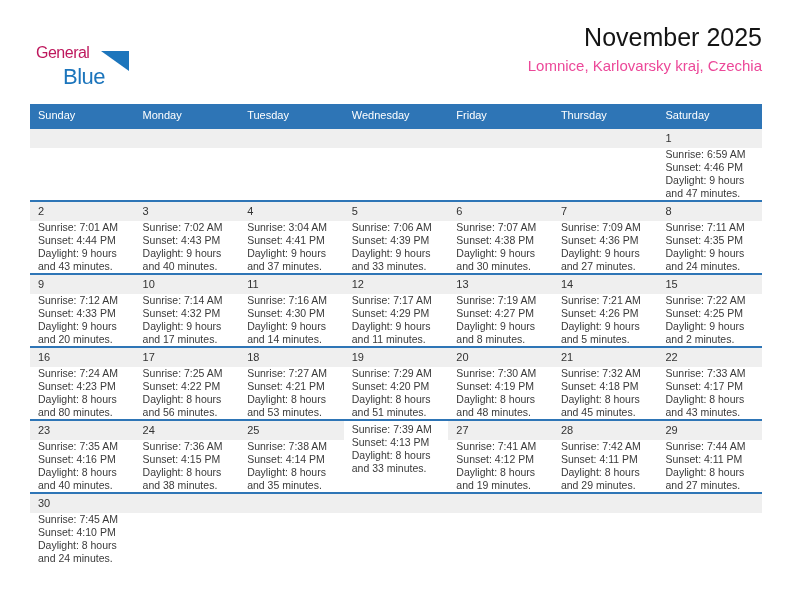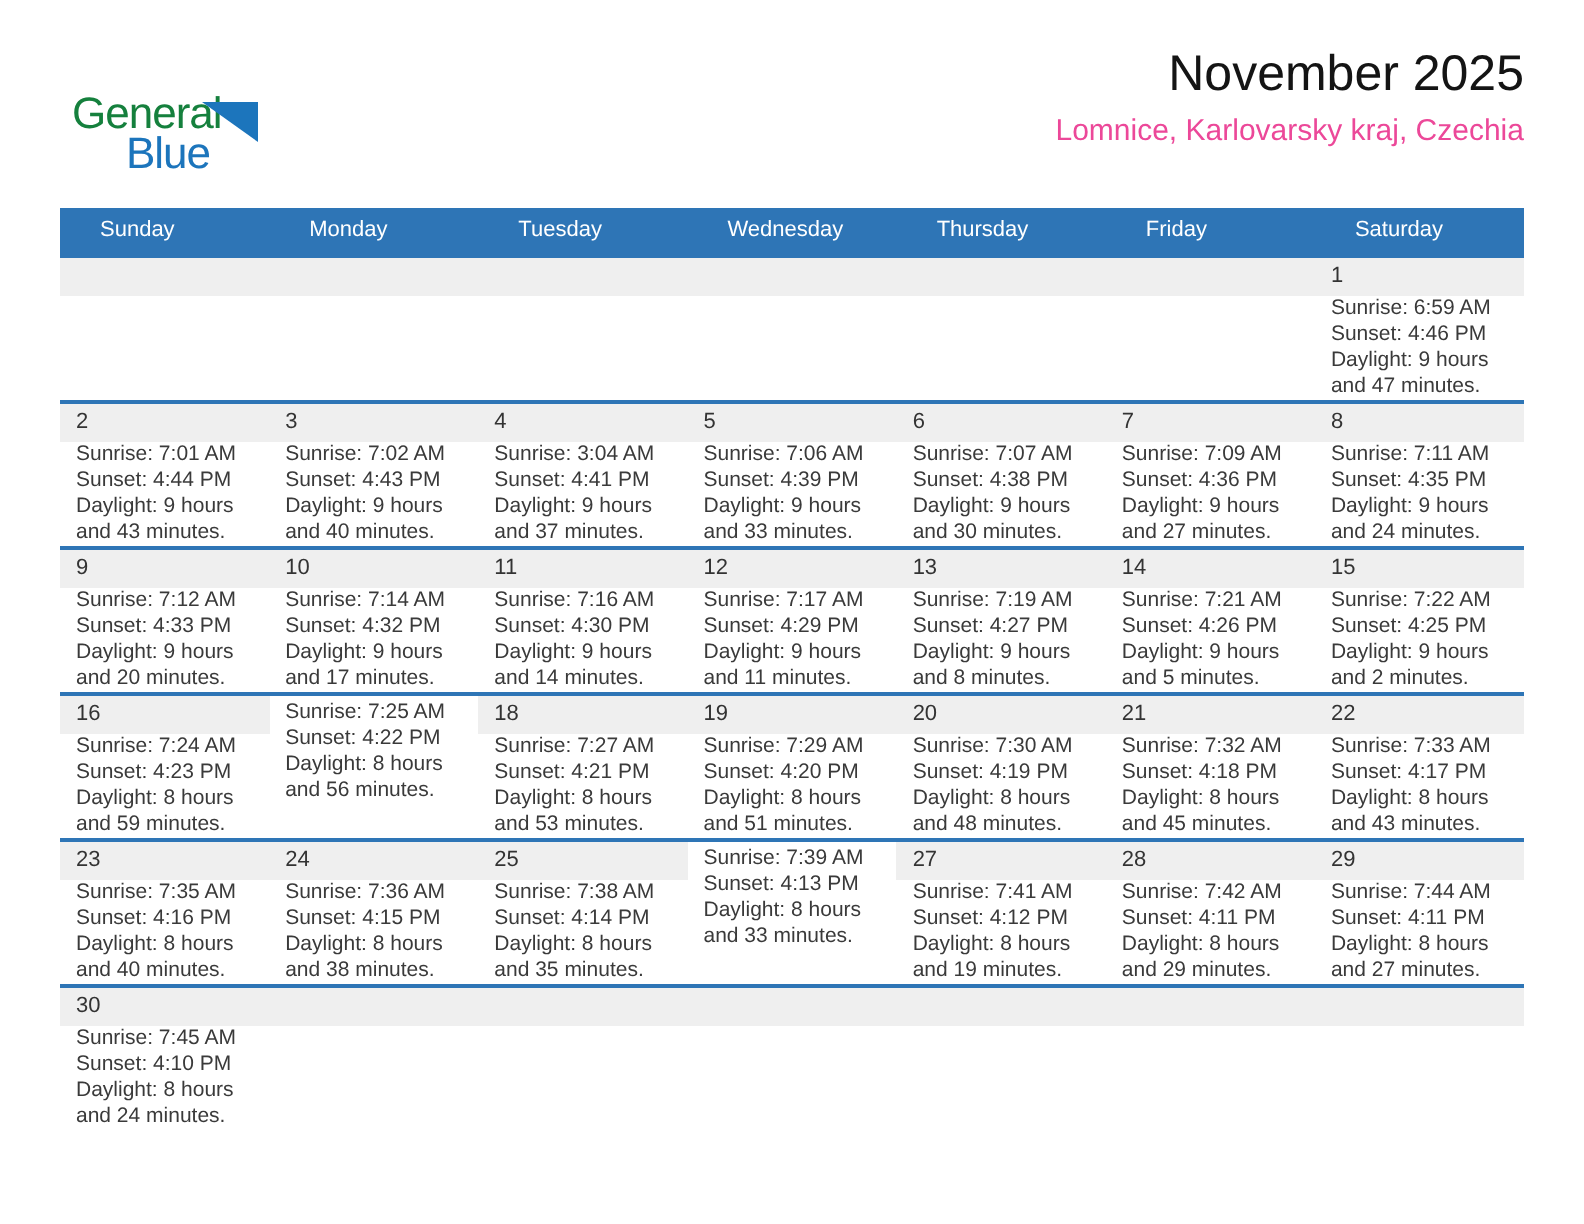--- a/index.html
+++ b/index.html
@@ -9,39 +9,39 @@
     font-family: "Liberation Sans", sans-serif;
     position: relative;
     overflow: hidden;
   }
   .page { position: absolute; inset: 0; background: #fff; }
 
   
   .logo { position: absolute; left: 30px; top: 44px; width: 130px; height: 50px; }
   .logo-general {
     position: absolute; left: 6px; top: 0;
-    font-size: 22px; color: #15803d; letter-spacing: -0.5px; font-weight: 500;
+    font-size: 16px; color: #be185d; letter-spacing: -0.5px; font-weight: 500;
   }
   .logo-triangle { position: absolute; left: 71px; top: 7px; }
   .logo-blue {
     position: absolute; left: 33px; top: 20px;
     font-size: 22px; color: #1c75bc; letter-spacing: -0.5px; font-weight: 500;
   }
 
   
   .title-block { position: absolute; right: 30px; top: 22px; text-align: right; }
   .page-title { font-size: 25px; color: #141414; font-weight: 400; line-height: 30px; }
   .page-subtitle { font-size: 15px; color: #ec4899; font-weight: 400; line-height: 21px; margin-top: 3px; }
 
   
   .calendar { position: absolute; left: 30px; top: 104px; width: 732px; }
   .weekday-row { display: flex; height: 23px; background: #2e75b6; }
   .weekday-cell {
     flex: 1 1 0; color: #ffffff; font-size: 11px; line-height: 23px;
-    padding-left: 20px; overflow: hidden; white-space: nowrap;
+    padding-left: 8px; overflow: hidden; white-space: nowrap;
   }
   .week-row { display: flex; height: 73px; border-top: 2px solid #2e75b6; }
   .day-cell { flex: 1 1 0; overflow: hidden; background: #ffffff; }
   .day-number {
     height: 19px; background: #efefef; color: #333333;
     font-size: 11px; line-height: 19px; padding-left: 8px;
   }
   .day-line {
     font-size: 10.5px; line-height: 13px; padding-left: 8px;
     color: #3a3a3a; white-space: nowrap;
@@ -67,22 +67,22 @@
     <div class="page-title">November 2025</div>
     <div class="page-subtitle">Lomnice, Karlovarsky kraj, Czechia</div>
   </div>
 
   <div class="calendar">
     <div class="weekday-row">
       <div class="weekday-cell">Sunday</div>
       <div class="weekday-cell">Monday</div>
       <div class="weekday-cell">Tuesday</div>
       <div class="weekday-cell">Wednesday</div>
+      <div class="weekday-cell">Friday</div>
       <div class="weekday-cell">Thursday</div>
-      <div class="weekday-cell">Friday</div>
       <div class="weekday-cell">Saturday</div>
     </div>
     <div id="weeks">
         <div class="week-row">
           <div class="day-cell">
             <div class="day-number"></div>
           </div>
           <div class="day-cell">
             <div class="day-number"></div>
           </div>
@@ -207,23 +207,24 @@
             <div class="day-line">Daylight: 9 hours</div>
             <div class="day-line">and 2 minutes.</div>
           </div>
         </div>
         <div class="week-row">
           <div class="day-cell">
             <div class="day-number">16</div>
             <div class="day-line">Sunrise: 7:24 AM</div>
             <div class="day-line">Sunset: 4:23 PM</div>
             <div class="day-line">Daylight: 8 hours</div>
-            <div class="day-line">and 59 minutes.</div>
-          </div>
-          <div class="day-cell">
+            <div class="day-line">and 80 minutes.</div>
+          </div>
+          <div class="day-cell">
+            <div class="day-number">17</div>
             <div class="day-line">Sunrise: 7:25 AM</div>
             <div class="day-line">Sunset: 4:22 PM</div>
             <div class="day-line">Daylight: 8 hours</div>
             <div class="day-line">and 56 minutes.</div>
           </div>
           <div class="day-cell">
             <div class="day-number">18</div>
             <div class="day-line">Sunrise: 7:27 AM</div>
             <div class="day-line">Sunset: 4:21 PM</div>
             <div class="day-line">Daylight: 8 hours</div>

